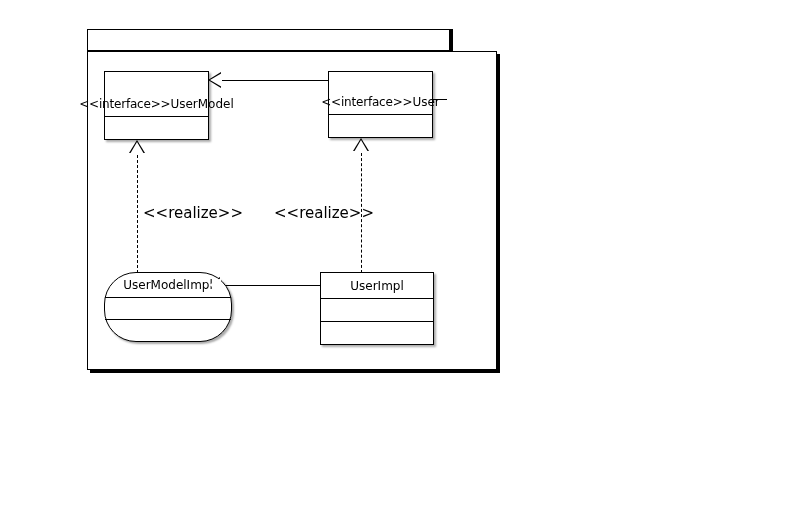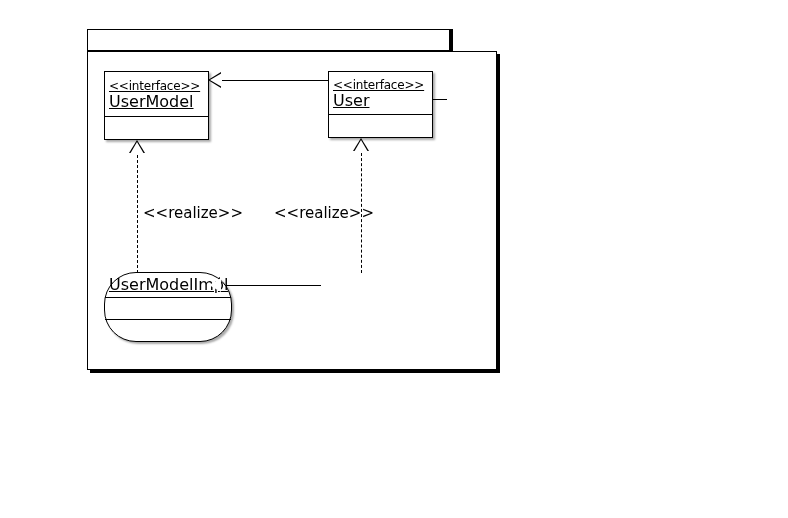--- a/index.html
+++ b/index.html
@@ -63,34 +63,33 @@
   }
   .compartment {
     box-sizing: border-box;
     position: relative;
   }
   .compartment + .compartment {
     border-top: 1px solid #000000;
   }
   .c-head {
     display: flex;
-    flex-direction: column;
-    align-items: flex-start;
+    flex-direction: row;
+    align-items: flex-end;
     justify-content: center;
     padding: 3px 4px 4px 4px;
-    text-decoration: underline;
   }
   .stereo {
     font-size: 12px;
     line-height: 15px;
     white-space: nowrap;
     letter-spacing: -0.2px;
   }
   .cname {
-    font-size: 16px;
+    font-size: 12px;
     line-height: 15px;
     white-space: nowrap;
   }
   .c-empty { flex: 1 1 auto; }
 
   
   .line-h {
     position: absolute;
     height: 0;
     border-top: 1px solid #000000;
@@ -198,14 +197,21 @@
   </div>
 
   <div class="uml-box" style="left:104px; top:272px; width:128px; height:70px;border-radius:32px;">
     <div class="compartment c-head" style="height:24px;">
       <div class="cname">UserModelImpl</div>
     </div>
     <div class="compartment c-empty"></div>
     <div class="compartment c-empty"></div>
   </div>
 
+  <div class="uml-box" style="left:320px; top:272px; width:114px; height:73px;">
+    <div class="compartment c-head" style="height:25px;">
+      <div class="cname">UserImpl</div>
+    </div>
+    <div class="compartment c-empty"></div>
+    <div class="compartment c-empty"></div>
+  </div>
 
 </div>
 
 </body></html>

